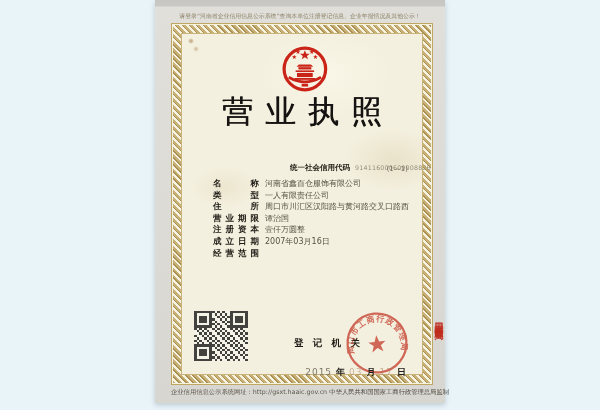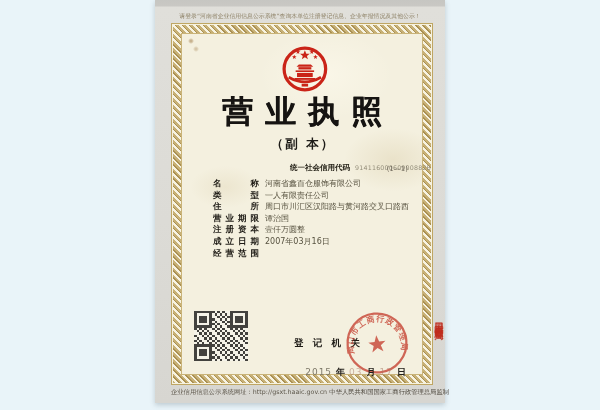--- a/index.html
+++ b/index.html
@@ -34,21 +34,21 @@
       radial-gradient(circle at 9px 7px, rgba(146,104,46,.45) 1px, transparent 3px),
       radial-gradient(circle at 14px 15px, rgba(146,104,46,.3) 1px, transparent 3px),
       radial-gradient(ellipse 70px 45px at 88% 37%, rgba(196,176,124,.22), transparent 70%),
       radial-gradient(ellipse 50px 30px at 18% 45%, rgba(196,176,124,.16), transparent 70%),
       radial-gradient(ellipse 90px 60px at 60% 12%, rgba(255,252,240,.5), transparent 75%);
   }
   
   .emblem{position:absolute;top:11px;left:50%;transform:translateX(-44%);width:48px;height:48px;}
   .title{
     position:absolute;top:57px;left:0;right:0;text-align:center;
-    font-size:31px;font-weight:700;color:#161412;
+    font-size:31px;font-weight:400;color:#161412;
     letter-spacing:12px;text-indent:12px;white-space:nowrap;
     text-shadow:.4px 0 0 #161412;
   }
   .subtitle{
     position:absolute;top:102px;left:0;right:0;text-align:center;
     font-size:12.5px;font-weight:700;color:#1d1b17;letter-spacing:2px;text-indent:2px;
   }
   .credit-line{position:absolute;top:121px;left:108px;white-space:nowrap;}
   .credit-label{font-size:7.5px;font-weight:700;color:#262319;}
   .credit-value{font-size:6.3px;color:#948e7a;letter-spacing:.2px;}
@@ -127,21 +127,20 @@
             <rect x="36" y="48" width="28" height="5"></rect>
             <rect x="30" y="55" width="40" height="3.5"></rect>
             <rect x="33" y="60.5" width="34" height="9"></rect>
             <rect x="28" y="71.5" width="44" height="4"></rect>
             <path d="M15,70 Q50,90 85,70" fill="none" stroke="#ca2418" stroke-width="6"></path>
             <rect x="43" y="84" width="14" height="6"></rect>
           </g>
         </svg>
 
         <div class="title">营业执照</div>
-        <div class="subtitle">（副 本）</div>
 
         <div class="credit-line">
           <span class="credit-label">统一社会信用代码</span>
           <span class="credit-value">91411600060900882B</span>
         </div>
         <div class="page-no">(1—1)</div>
 
         <div class="fields">
           <div class="row">
             <span class="flabel">名称</span>

